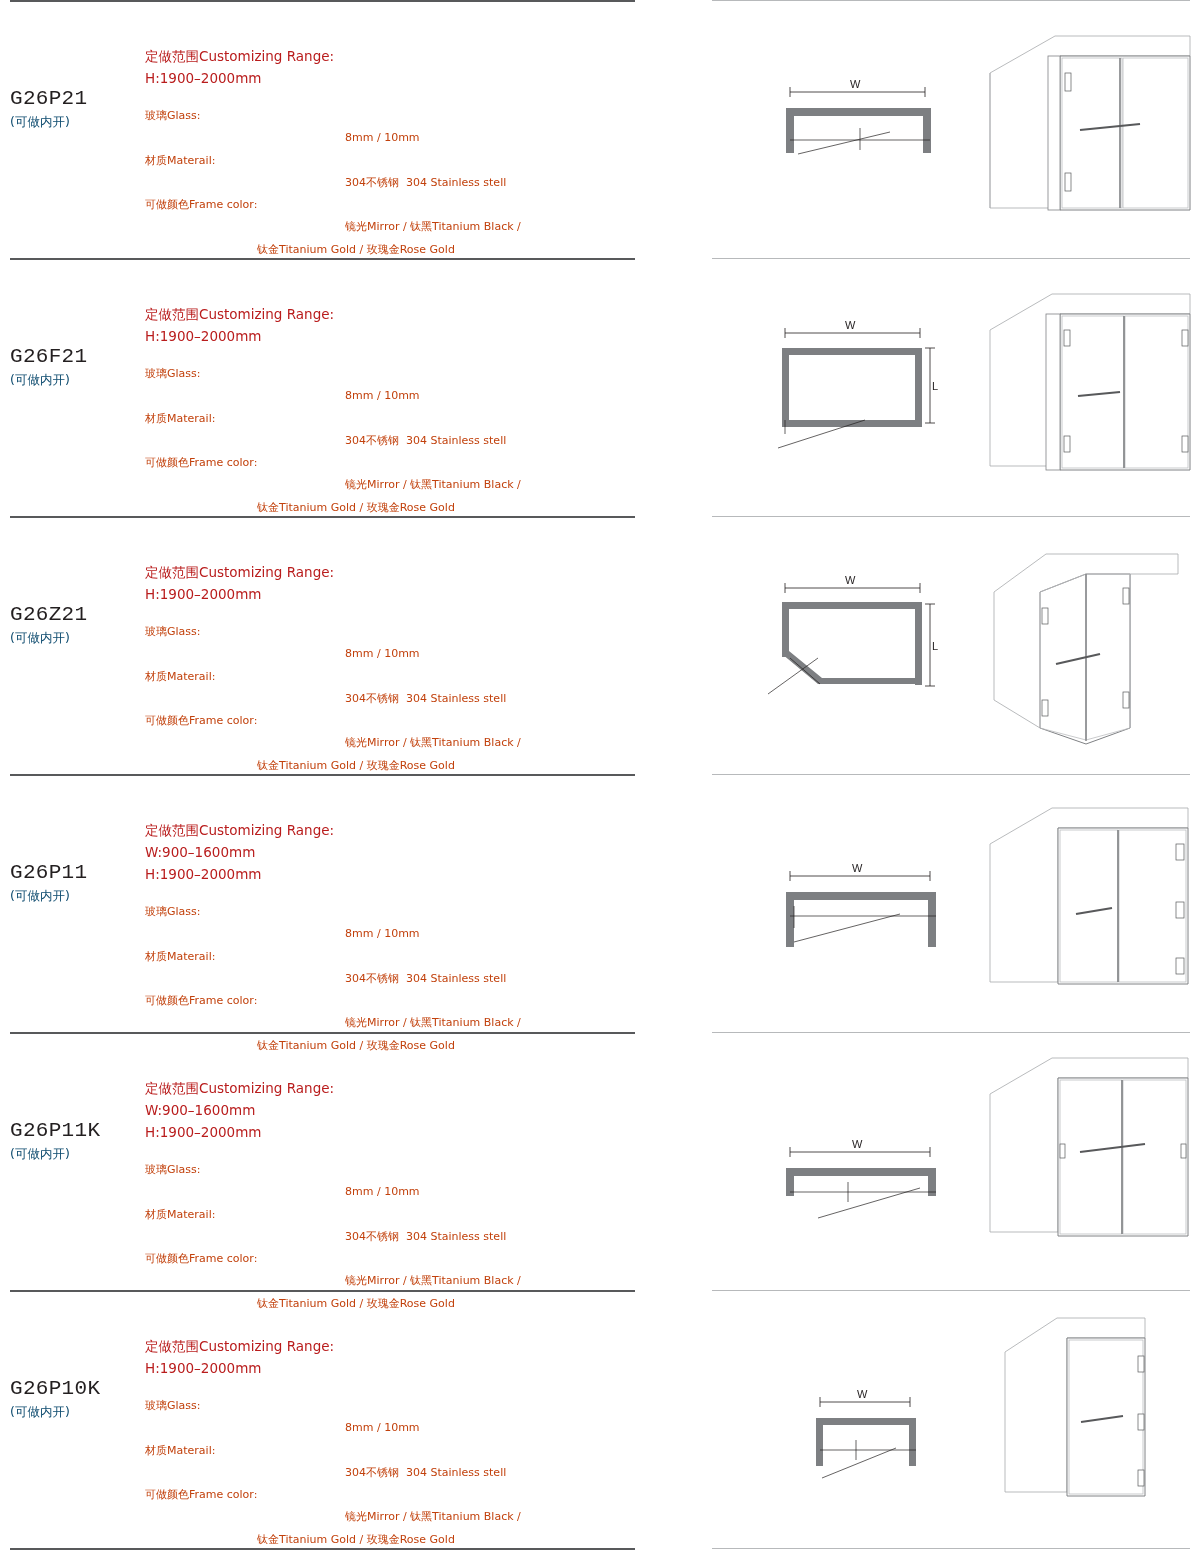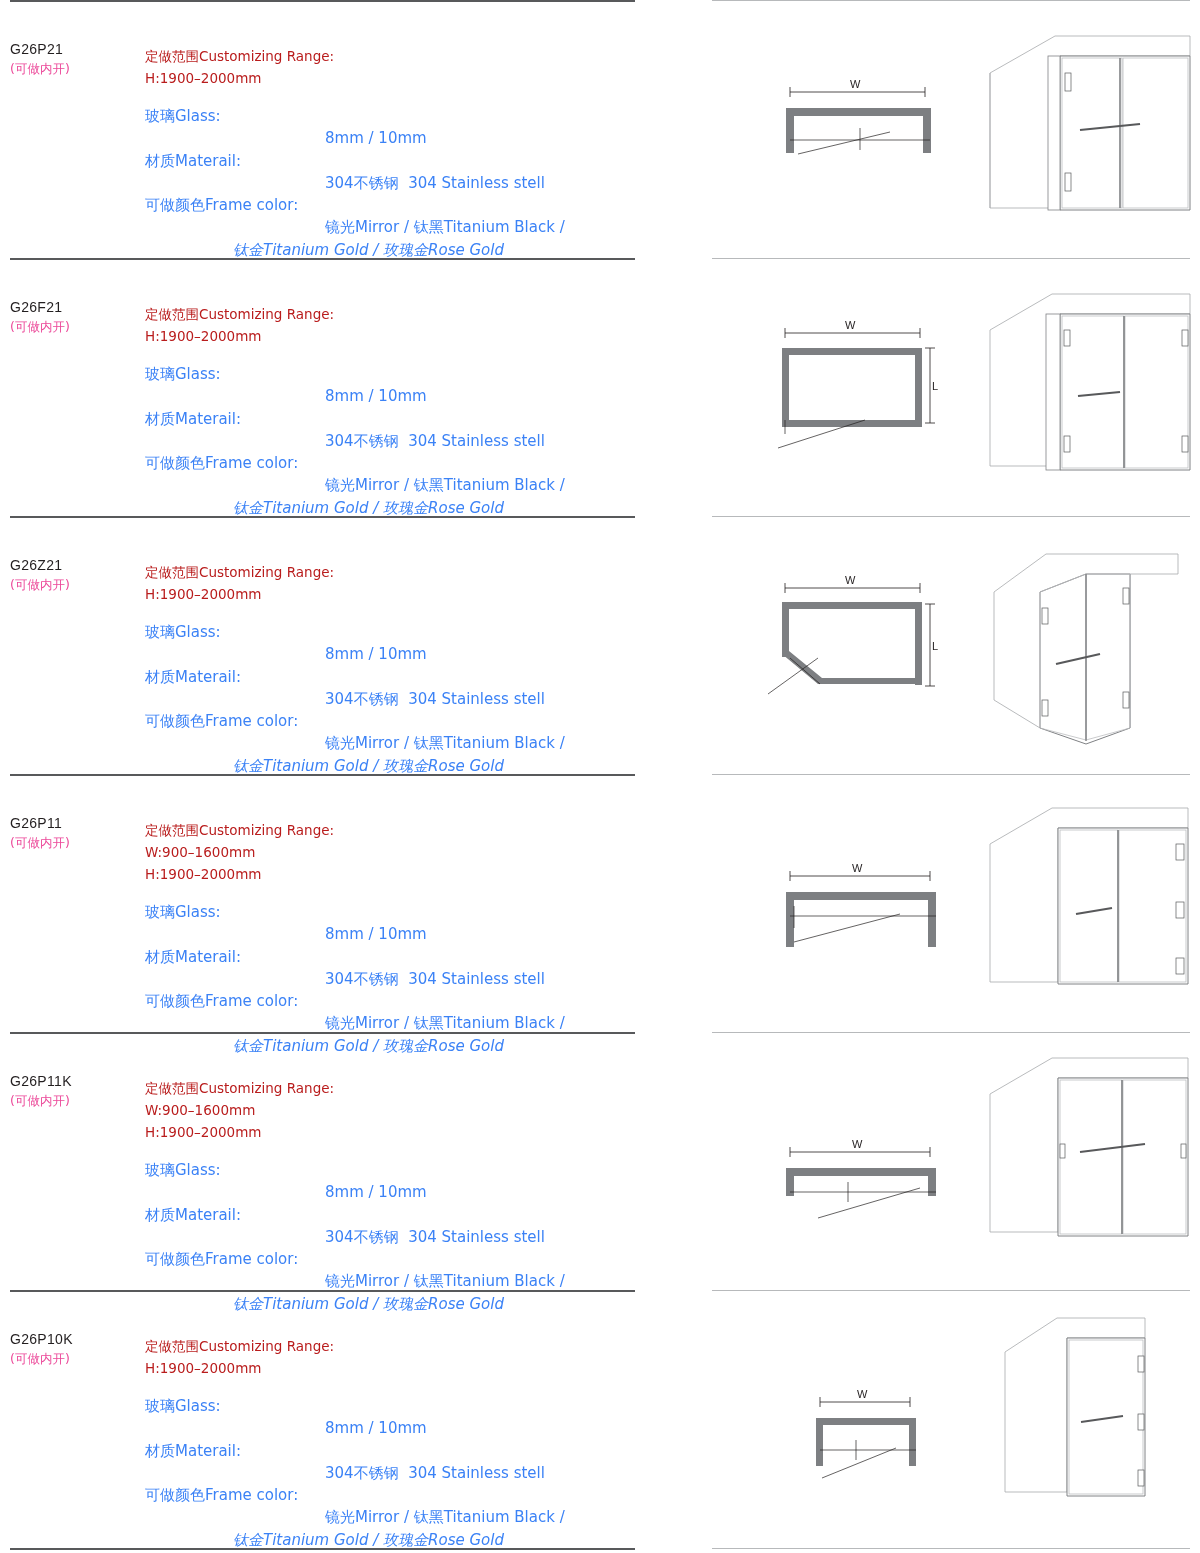--- a/index.html
+++ b/index.html
@@ -49,29 +49,30 @@
     width: 680px;
     height: 100%;
   }
   .code-block {
     position: absolute;
     left: 10px;
     top: 42px;
     width: 125px;
   }
   .code {
-    font-size: 14px;
+    font-size: 21px;
     letter-spacing: 0.3px;
     color: #231f20;
     line-height: 1.1;
-    font-family: Liberation Sans, sans-serif;
+    font-family: Liberation Mono, monospace;
+    margin-top: 45px;
   }
   .code-sub {
     font-size: 12.5px;
-    color: #ec4899;
+    color: #0c4a6e;
     margin-top: 4px;
     font-family: "DejaVu Sans", sans-serif;
   }
   .spec-block {
     position: absolute;
     left: 145px;
     top: 45px;
     width: 500px;
   }
   .spec-line {
@@ -80,38 +81,38 @@
     color: #b91c1c;
     white-space: pre;
     font-family: "DejaVu Sans", sans-serif;
   }
   .spec-line.range-title { }
   .spec-table {
     margin-top: 16px;
   }
   .spec-table-row {
     display: flex;
-    font-size: 15px;
+    font-size: 11px;
     line-height: 22.5px;
-    color: #3b82f6;
+    color: #c2410c;
     font-family: "DejaVu Sans", sans-serif;
+    gap: 20px;
   }
   .spec-label {
     width: 180px;
     flex: 0 0 180px;
     white-space: pre;
   }
   .spec-value {
     white-space: pre;
     margin-top: 22px;
   }
   .spec-value-cont {
-    margin-left: 88px;
+    margin-left: 112px;
     white-space: pre;
-    font-style: italic;
   }
   .right-col {
     position: absolute;
     left: 700px;
     top: 0;
     width: 500px;
     height: 100%;
   }
   .plan-svg, .iso-svg {
     position: absolute;

